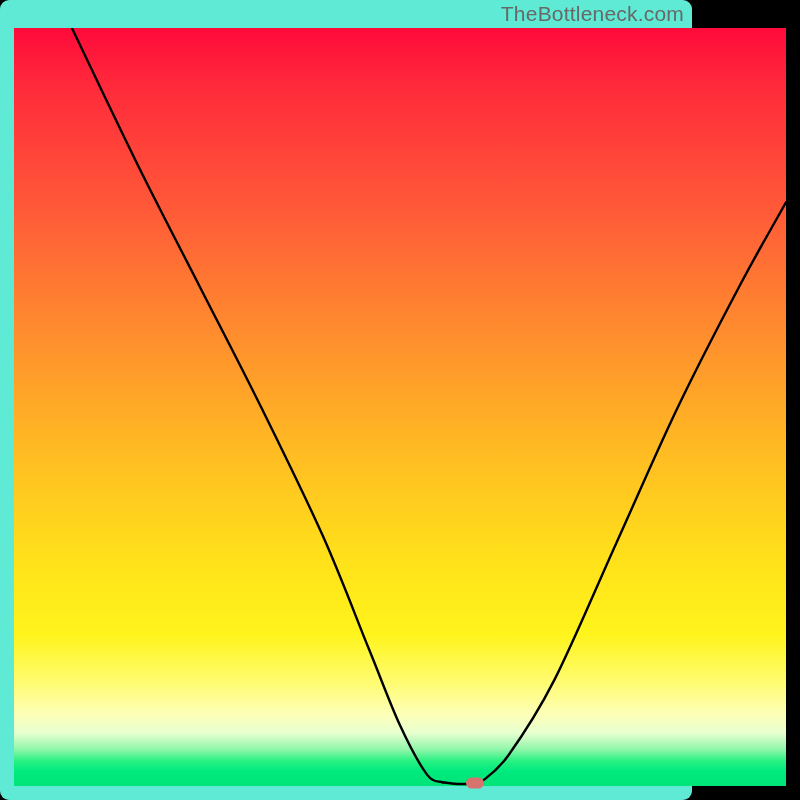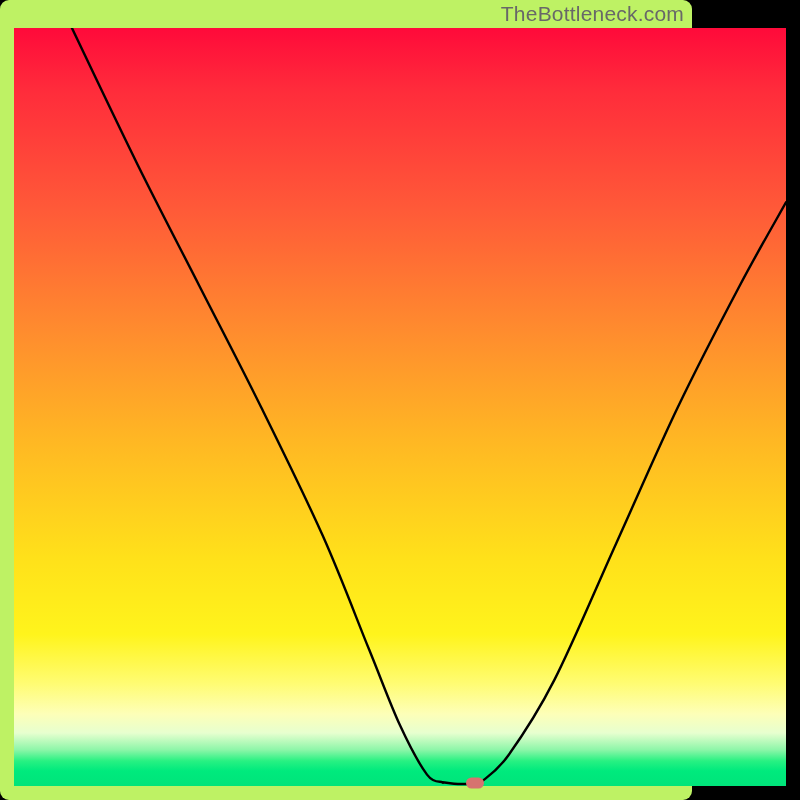--- a/index.html
+++ b/index.html
@@ -8,21 +8,21 @@
     width: 800px;
     height: 800px;
     background: #000;
     overflow: hidden;
     font-family: Arial, Helvetica, sans-serif;
   }
   .frame {
     position: relative;
     width: 692px;
     height: 800px;
-    background: #bef264;
+    background: #5eead4;
     border-radius: 9px;
   }
   .attribution {
     position: absolute;
     top: 2px;
     right: 8px;
     color: #686868;
     font-size: 21px;
     letter-spacing: 0.2px;
     font-weight: 400;

